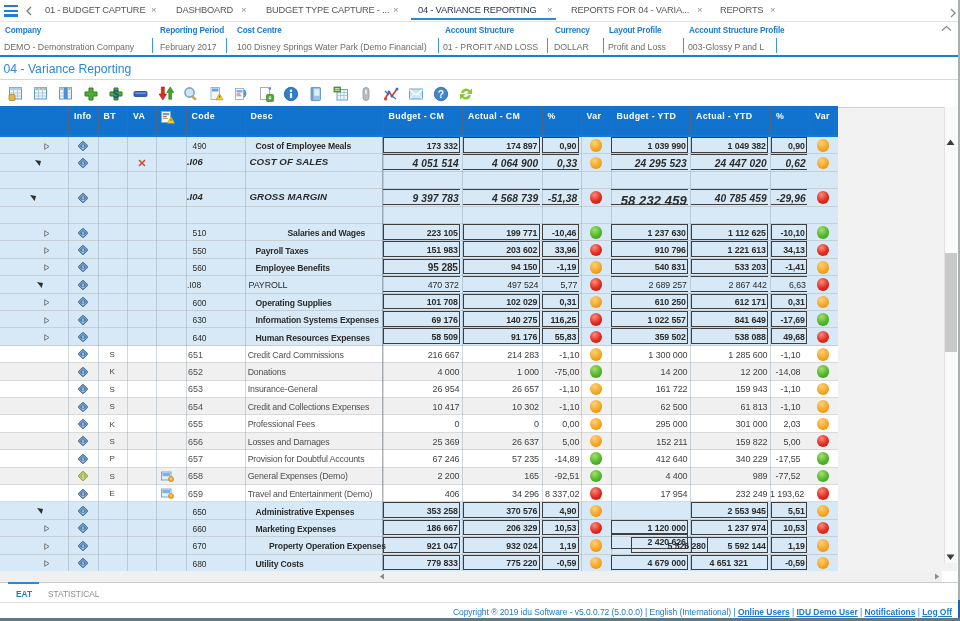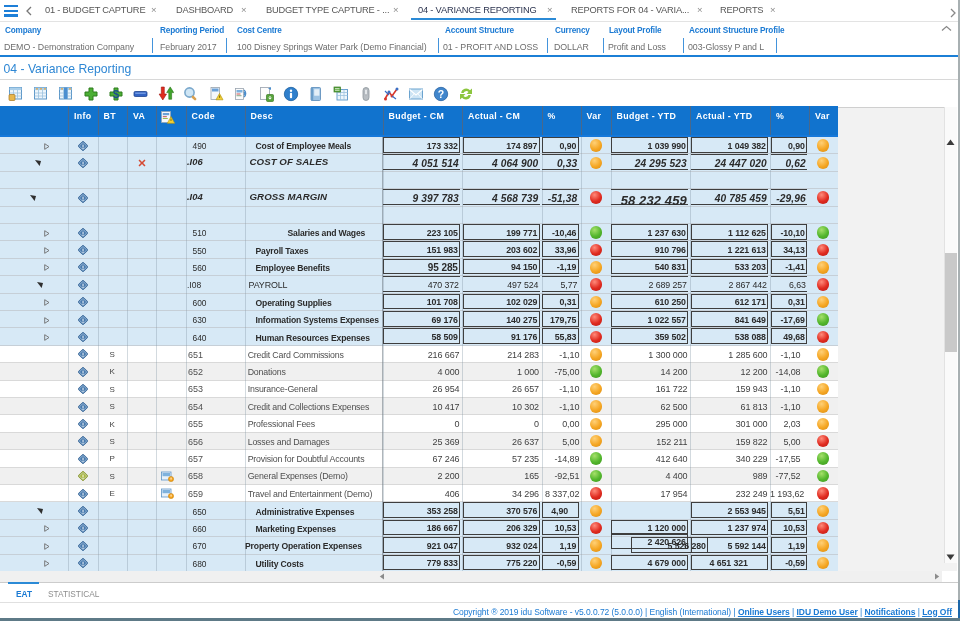--- a/index.html
+++ b/index.html
@@ -405,21 +405,21 @@
     <svg style="position:absolute;left:77px;top:207.60000000000002px" width="12" height="12" viewBox="0 0 12 12">
       <rect x="2.4" y="2.4" width="7.2" height="7.2" rx="1.4" fill="#4679ad" stroke="#2d5c8f" stroke-width="0.7" transform="rotate(45 6 6)"></rect>
       <rect x="3.4" y="3.4" width="5.2" height="5.2" rx="0.8" fill="none" stroke="#cfe0ef" stroke-width="0.55" transform="rotate(45 6 6)"></rect>
       <rect x="5.55" y="4.6" width="0.95" height="2.9" fill="#fff"></rect>
       <rect x="5.55" y="8.1" width="0.95" height="0.95" fill="#fff"></rect>
     </svg>
     <span class="cell" style="left:192.5px;top:209.2px;font-size:8.4px;font-weight:normal;font-style:normal;color:#2b2b2b;">630</span>
     <span class="cell" style="left:255.5px;top:209.2px;font-size:8.6px;font-weight:bold;font-style:normal;color:#2b2b2b;letter-spacing:-0.15px;">Information Systems Expenses</span>
     <div class="num bx" style="left:383.0px;top:205.0px;width:77.0px;height:15.5px;padding:2.6px 1.2px 0 0;font-weight:bold;font-size:8.8px;letter-spacing:-0.1px;">69 176</div>
     <div class="num bx" style="left:462.5px;top:205.0px;width:77.0px;height:15.5px;padding:2.6px 1.2px 0 0;font-weight:bold;font-size:8.8px;letter-spacing:-0.1px;">140 275</div>
-    <div class="num bx" style="left:542.0px;top:205.0px;width:36.5px;height:15.5px;padding:2.6px 1.2px 0 0;font-weight:bold;font-size:8.8px;letter-spacing:-0.1px;">179,75</div>
+    <div class="num bx" style="left:542.0px;top:205.0px;width:36.5px;height:15.5px;padding:2.6px 1.2px 0 0;font-weight:bold;font-size:8.8px;letter-spacing:-0.1px;">116,25</div>
     <div class="num bx" style="left:611.0px;top:205.0px;width:77.0px;height:15.5px;padding:2.6px 1.2px 0 0;font-weight:bold;font-size:8.8px;letter-spacing:-0.1px;">1 022 557</div>
     <div class="num bx" style="left:690.5px;top:205.0px;width:77.5px;height:15.5px;padding:2.6px 1.2px 0 0;font-weight:bold;font-size:8.8px;letter-spacing:-0.1px;">841 649</div>
     <div class="num bx" style="left:770.5px;top:205.0px;width:36.5px;height:15.5px;padding:2.6px 1.2px 0 0;font-weight:bold;font-size:8.8px;letter-spacing:-0.1px;">-17,69</div>
     <span style="position:absolute;left:589.8px;top:207.2px;width:12.5px;height:12.5px;border-radius:50%;background:radial-gradient(circle at 38% 30%, #ff8a7a 0%, #e02b20 55%, #b81a12 100%);"></span>
     <span style="position:absolute;left:816.8px;top:207.2px;width:12.5px;height:12.5px;border-radius:50%;background:radial-gradient(circle at 38% 30%, #a5e06a 0%, #52b62c 55%, #3f9420 100%);"></span>
     <svg style="position:absolute;left:44px;top:227.9px" width="6" height="7" viewBox="0 0 6 7">
       <polygon points="0.7,0.7 5,3.5 0.7,6.3" fill="none" stroke="#6e6e6e" stroke-width="0.9"></polygon>
     </svg>
     <svg style="position:absolute;left:77px;top:225.00000000000003px" width="12" height="12" viewBox="0 0 12 12">
       <rect x="2.4" y="2.4" width="7.2" height="7.2" rx="1.4" fill="#4679ad" stroke="#2d5c8f" stroke-width="0.7" transform="rotate(45 6 6)"></rect>
@@ -608,21 +608,21 @@
     <svg style="position:absolute;left:77px;top:398.9999999999999px" width="12" height="12" viewBox="0 0 12 12">
       <rect x="2.4" y="2.4" width="7.2" height="7.2" rx="1.4" fill="#4679ad" stroke="#2d5c8f" stroke-width="0.7" transform="rotate(45 6 6)"></rect>
       <rect x="3.4" y="3.4" width="5.2" height="5.2" rx="0.8" fill="none" stroke="#cfe0ef" stroke-width="0.55" transform="rotate(45 6 6)"></rect>
       <rect x="5.55" y="4.6" width="0.95" height="2.9" fill="#fff"></rect>
       <rect x="5.55" y="8.1" width="0.95" height="0.95" fill="#fff"></rect>
     </svg>
     <span class="cell" style="left:192.5px;top:400.6px;font-size:8.4px;font-weight:normal;font-style:normal;color:#2b2b2b;">650</span>
     <span class="cell" style="left:255.5px;top:400.6px;font-size:8.6px;font-weight:bold;font-style:normal;color:#2b2b2b;letter-spacing:-0.15px;">Administrative Expenses</span>
     <div class="num bx" style="left:383.0px;top:396.4px;width:77.0px;height:15.5px;padding:2.6px 1.2px 0 0;font-weight:bold;font-size:8.8px;letter-spacing:-0.1px;">353 258</div>
     <div class="num bx" style="left:462.5px;top:396.4px;width:77.0px;height:15.5px;padding:2.6px 1.2px 0 0;font-weight:bold;font-size:8.8px;letter-spacing:-0.1px;">370 576</div>
-    <div class="num bx" style="left:542.0px;top:396.4px;width:36.5px;height:15.5px;padding:2.6px 1.2px 0 0;font-weight:bold;font-size:8.8px;letter-spacing:-0.1px;text-align:center;">4,90</div>
+    <div class="num bx" style="left:542.0px;top:396.4px;width:36.5px;height:15.5px;padding:2.6px 1.2px 0 0;font-weight:bold;font-size:8.8px;letter-spacing:-0.1px;">4,90</div>
     <div class="num bx" style="left:611.0px;top:396.4px;width:77.0px;height:15.5px;padding:2.6px 1.2px 0 0;font-weight:bold;font-size:8.8px;letter-spacing:-0.1px;margin-top:31px;">2 420 626</div>
     <div class="num bx" style="left:690.5px;top:396.4px;width:77.5px;height:15.5px;padding:2.6px 1.2px 0 0;font-weight:bold;font-size:8.8px;letter-spacing:-0.1px;">2 553 945</div>
     <div class="num bx" style="left:770.5px;top:396.4px;width:36.5px;height:15.5px;padding:2.6px 1.2px 0 0;font-weight:bold;font-size:8.8px;letter-spacing:-0.1px;">5,51</div>
     <span style="position:absolute;left:589.8px;top:398.5px;width:12.5px;height:12.5px;border-radius:50%;background:radial-gradient(circle at 38% 30%, #ffd076 0%, #f5a623 55%, #d78a12 100%);"></span>
     <span style="position:absolute;left:816.8px;top:398.5px;width:12.5px;height:12.5px;border-radius:50%;background:radial-gradient(circle at 38% 30%, #ffd076 0%, #f5a623 55%, #d78a12 100%);"></span>
     <svg style="position:absolute;left:44px;top:419.3px" width="6" height="7" viewBox="0 0 6 7">
       <polygon points="0.7,0.7 5,3.5 0.7,6.3" fill="none" stroke="#6e6e6e" stroke-width="0.9"></polygon>
     </svg>
     <svg style="position:absolute;left:77px;top:416.39999999999986px" width="12" height="12" viewBox="0 0 12 12">
       <rect x="2.4" y="2.4" width="7.2" height="7.2" rx="1.4" fill="#4679ad" stroke="#2d5c8f" stroke-width="0.7" transform="rotate(45 6 6)"></rect>
@@ -643,21 +643,21 @@
     <svg style="position:absolute;left:44px;top:436.7px" width="6" height="7" viewBox="0 0 6 7">
       <polygon points="0.7,0.7 5,3.5 0.7,6.3" fill="none" stroke="#6e6e6e" stroke-width="0.9"></polygon>
     </svg>
     <svg style="position:absolute;left:77px;top:433.79999999999984px" width="12" height="12" viewBox="0 0 12 12">
       <rect x="2.4" y="2.4" width="7.2" height="7.2" rx="1.4" fill="#4679ad" stroke="#2d5c8f" stroke-width="0.7" transform="rotate(45 6 6)"></rect>
       <rect x="3.4" y="3.4" width="5.2" height="5.2" rx="0.8" fill="none" stroke="#cfe0ef" stroke-width="0.55" transform="rotate(45 6 6)"></rect>
       <rect x="5.55" y="4.6" width="0.95" height="2.9" fill="#fff"></rect>
       <rect x="5.55" y="8.1" width="0.95" height="0.95" fill="#fff"></rect>
     </svg>
     <span class="cell" style="left:192.5px;top:435.4px;font-size:8.4px;font-weight:normal;font-style:normal;color:#2b2b2b;">670</span>
-    <span class="cell" style="left:245px;top:435.4px;font-size:8.6px;font-weight:bold;font-style:normal;color:#2b2b2b;letter-spacing:-0.15px;text-align:center;">Property Operation Expenses</span>
+    <span class="cell" style="left:269px;top:435.4px;font-size:8.6px;font-weight:bold;font-style:normal;color:#2b2b2b;letter-spacing:-0.15px;text-align:center;">Property Operation Expenses</span>
     <div class="num bx" style="left:383.0px;top:431.2px;width:77.0px;height:15.5px;padding:2.6px 1.2px 0 0;font-weight:bold;font-size:8.8px;letter-spacing:-0.1px;">921 047</div>
     <div class="num bx" style="left:462.5px;top:431.2px;width:77.0px;height:15.5px;padding:2.6px 1.2px 0 0;font-weight:bold;font-size:8.8px;letter-spacing:-0.1px;">932 024</div>
     <div class="num bx" style="left:542.0px;top:431.2px;width:36.5px;height:15.5px;padding:2.6px 1.2px 0 0;font-weight:bold;font-size:8.8px;letter-spacing:-0.1px;">1,19</div>
     <div class="num bx" style="left:631px;top:431.2px;width:77.0px;height:15.5px;padding:2.6px 1.2px 0 0;font-weight:bold;font-size:8.8px;letter-spacing:-0.1px;">5 526 280</div>
     <div class="num bx" style="left:690.5px;top:431.2px;width:77.5px;height:15.5px;padding:2.6px 1.2px 0 0;font-weight:bold;font-size:8.8px;letter-spacing:-0.1px;">5 592 144</div>
     <div class="num bx" style="left:770.5px;top:431.2px;width:36.5px;height:15.5px;padding:2.6px 1.2px 0 0;font-weight:bold;font-size:8.8px;letter-spacing:-0.1px;">1,19</div>
     <span style="position:absolute;left:589.8px;top:433.3px;width:12.5px;height:12.5px;border-radius:50%;background:radial-gradient(circle at 38% 30%, #ffd076 0%, #f5a623 55%, #d78a12 100%);"></span>
     <span style="position:absolute;left:816.8px;top:433.3px;width:12.5px;height:12.5px;border-radius:50%;background:radial-gradient(circle at 38% 30%, #ffd076 0%, #f5a623 55%, #d78a12 100%);"></span>
     <svg style="position:absolute;left:44px;top:454.1px" width="6" height="7" viewBox="0 0 6 7">
       <polygon points="0.7,0.7 5,3.5 0.7,6.3" fill="none" stroke="#6e6e6e" stroke-width="0.9"></polygon>

